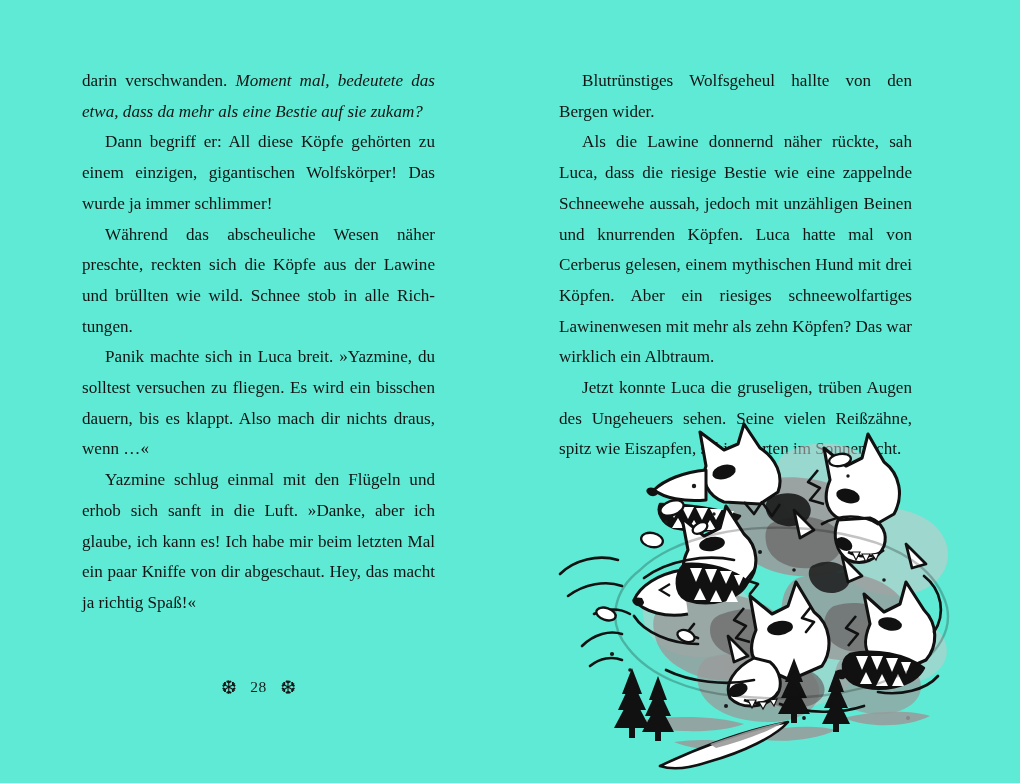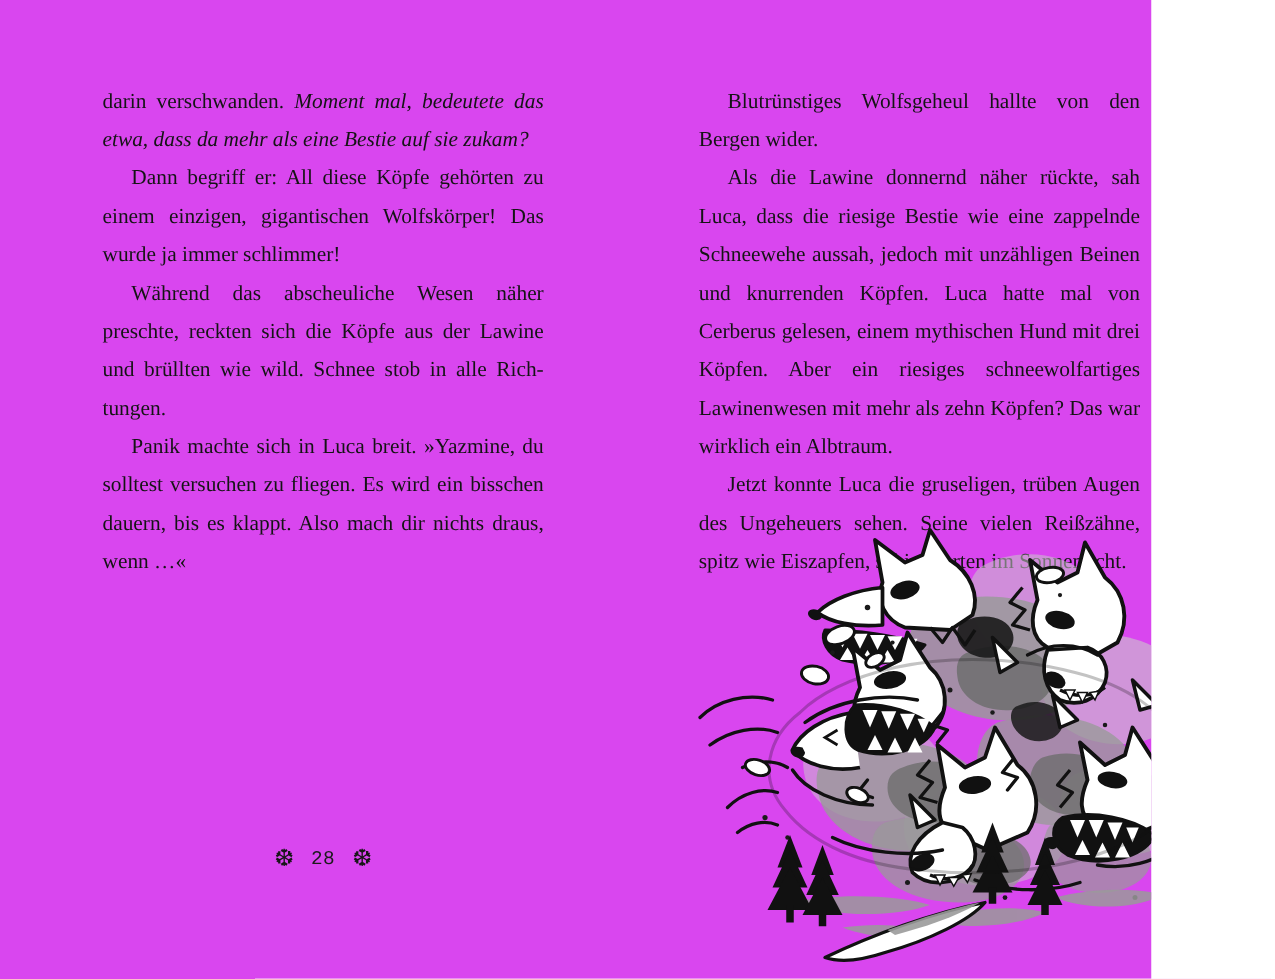--- a/index.html
+++ b/index.html
@@ -2,23 +2,23 @@
 <html><head>
 <meta charset="utf-8">
 <style>
   html, body {
     margin: 0;
     padding: 0;
     background: #ffffff;
   }
   .page {
     position: relative;
-    width: 921px;
+    width: 1020px;
     height: 783px;
-    background: #d946ef;
+    background: #5eead4;
     overflow: hidden;
     font-family: "Liberation Serif", "DejaVu Serif", serif;
     color: #111111;
   }
 
   
   .column {
     position: absolute;
     top: 66px;
     width: 353px;
@@ -57,21 +57,21 @@
     display: inline-block;
     width: 17px;
     height: 17px;
     line-height: 17px;
     text-align: center;
     font-size: 19px;
     color: #161616;
     font-family: "DejaVu Sans", sans-serif;
   }
   .folio .num {
-    font-family: Liberation Mono, monospace;
+    font-family: Liberation Serif, serif;
     font-size: 15.5px;
     letter-spacing: 0.4px;
   }
 
   
   .illustration {
     position: absolute;
     left: 548px;
     top: 418px;
     width: 418px;
@@ -82,20 +82,21 @@
 </head>
 <body>
 
 <div class="page">
 
   <div class="column left">
     <p class="para noindent"><span>darin verschwanden. </span><em>Moment mal, bedeutete das etwa, dass da mehr als eine Bestie auf sie zukam?</em></p>
     <p class="para">Dann begriff er: All diese Köpfe gehörten zu einem einzigen, gigantischen Wolfskörper! Das wurde ja immer schlimmer!</p>
     <p class="para">Während das abscheuliche Wesen näher preschte, reckten sich die Köpfe aus der Lawine und brüllten wie wild. Schnee stob in alle Rich­tungen.</p>
     <p class="para">Panik machte sich in Luca breit. »Yazmine, du solltest versuchen zu fliegen. Es wird ein biss­chen dauern, bis es klappt. Also mach dir nichts draus, wenn …«</p>
+    <p class="para">Yazmine schlug einmal mit den Flügeln und erhob sich sanft in die Luft. »Danke, aber ich glaube, ich kann es! Ich habe mir beim letzten Mal ein paar Kniffe von dir abgeschaut. Hey, das macht ja richtig Spaß!«</p>
   </div>
 
   <div class="folio">
     <span class="flake">❆</span>
     <span class="num">28</span>
     <span class="flake">❆</span>
   </div>
 
   <div class="column right">
     <p class="para">Blutrünstiges Wolfsgeheul hallte von den Bergen wider.</p>

